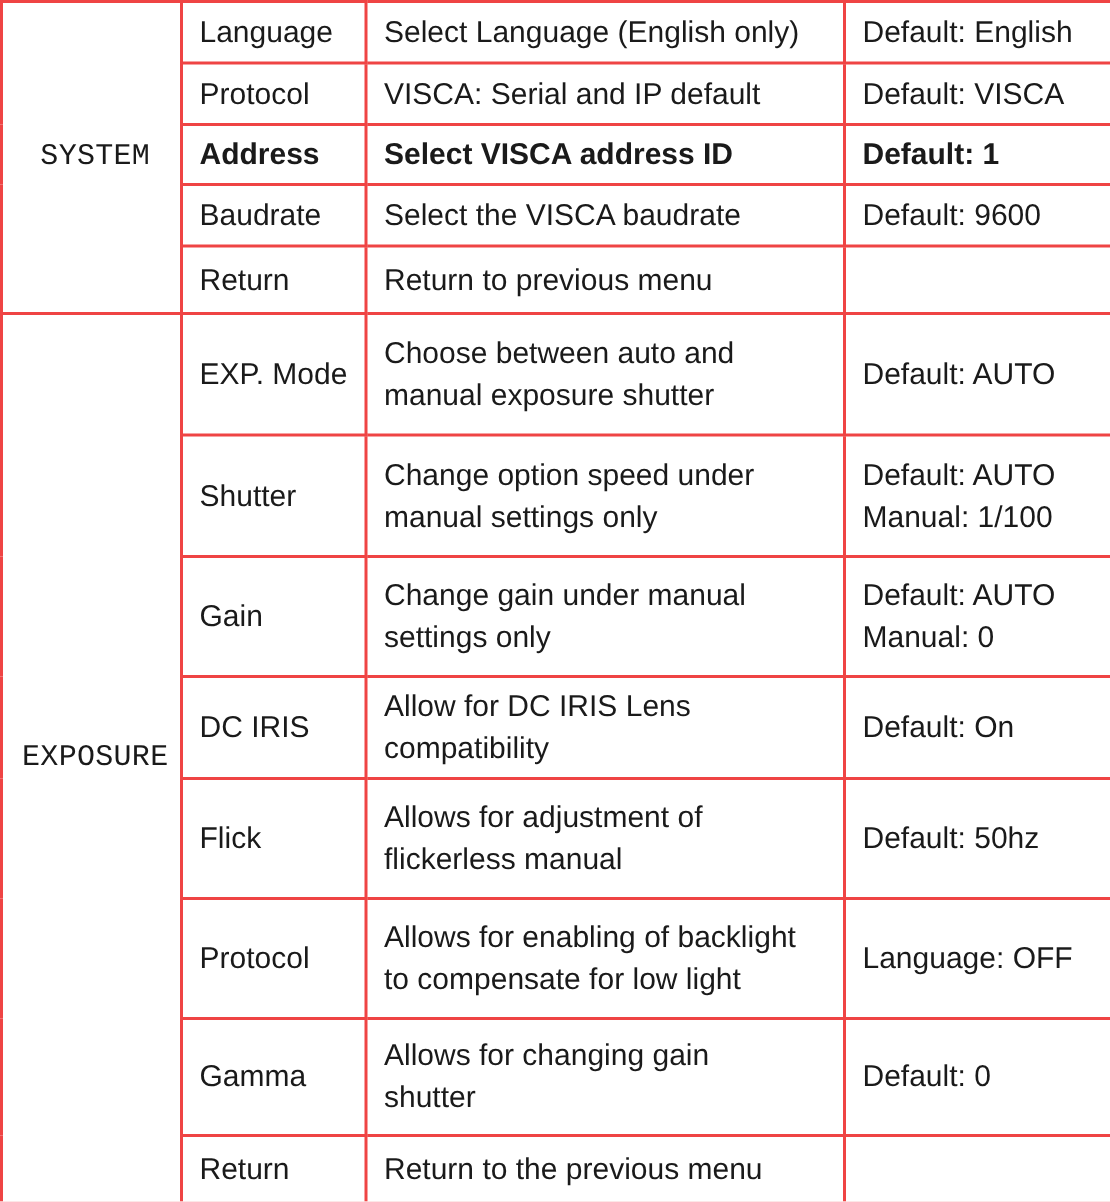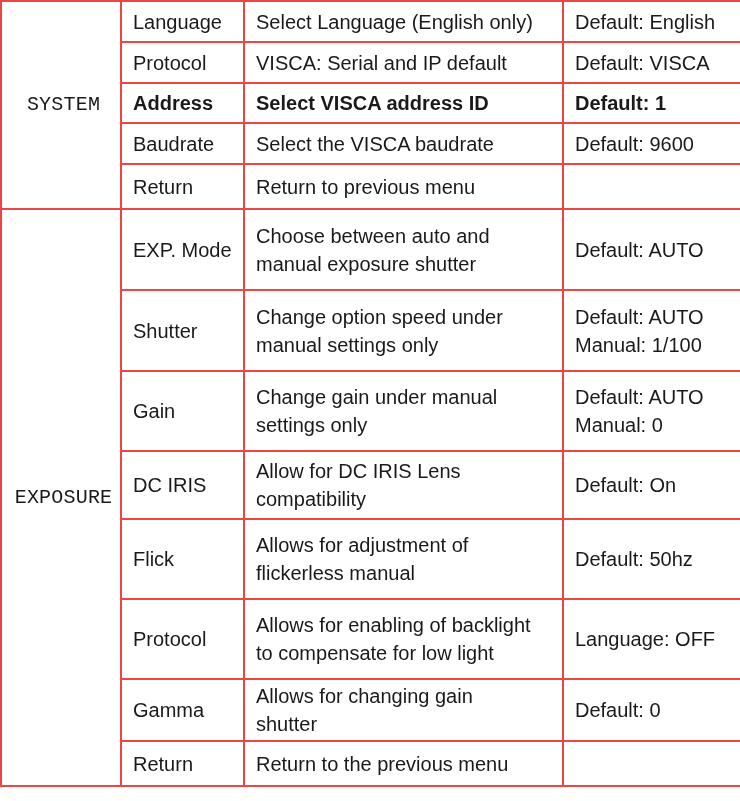--- a/index.html
+++ b/index.html
@@ -38,21 +38,21 @@
   .line {
     white-space: nowrap;
   }
   
   tr.h41 { height: 41px; }
   tr.h40 { height: 40px; font-weight: bold; }
   tr.h39 { height: 45px; }
   tr.h81 { height: 81px; }
   tr.h80 { height: 80px; }
   tr.h79 { height: 68px; }
-  tr.h78 { height: 62px; }
+  tr.h78 { height: 78px; }
 </style>
 </head>
 <body>
 
 <div class="page">
   <table class="settings">
     <colgroup>
       <col style="width:120px">
       <col style="width:123px">
       <col style="width:319px">

